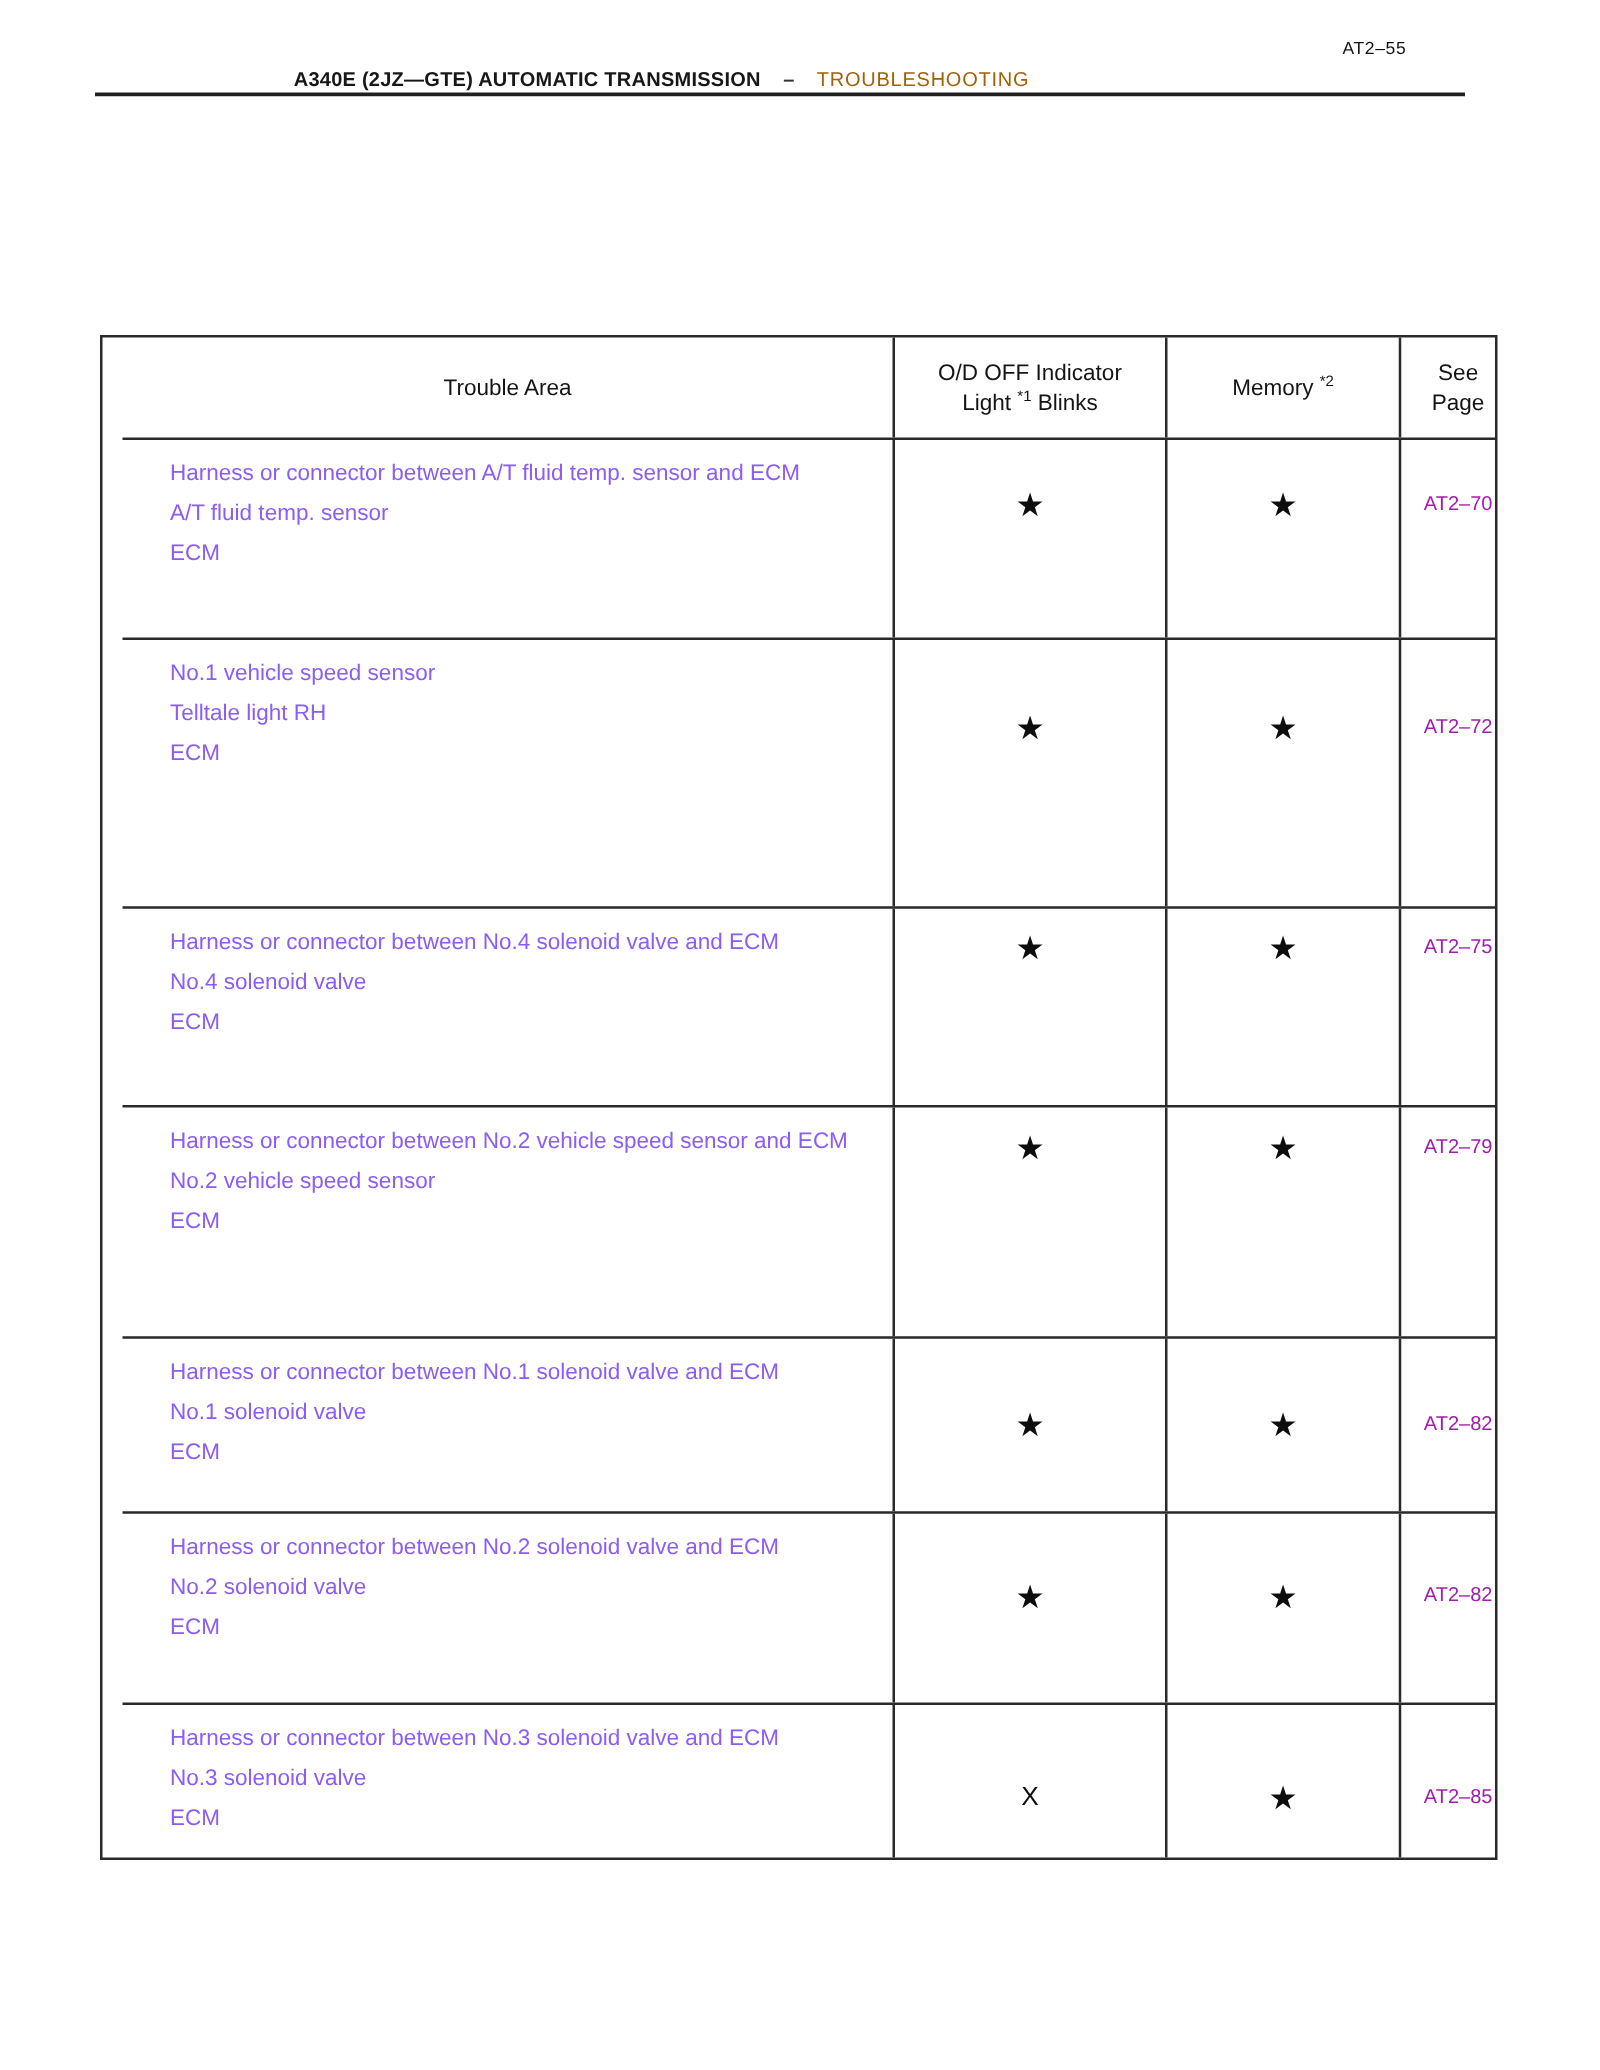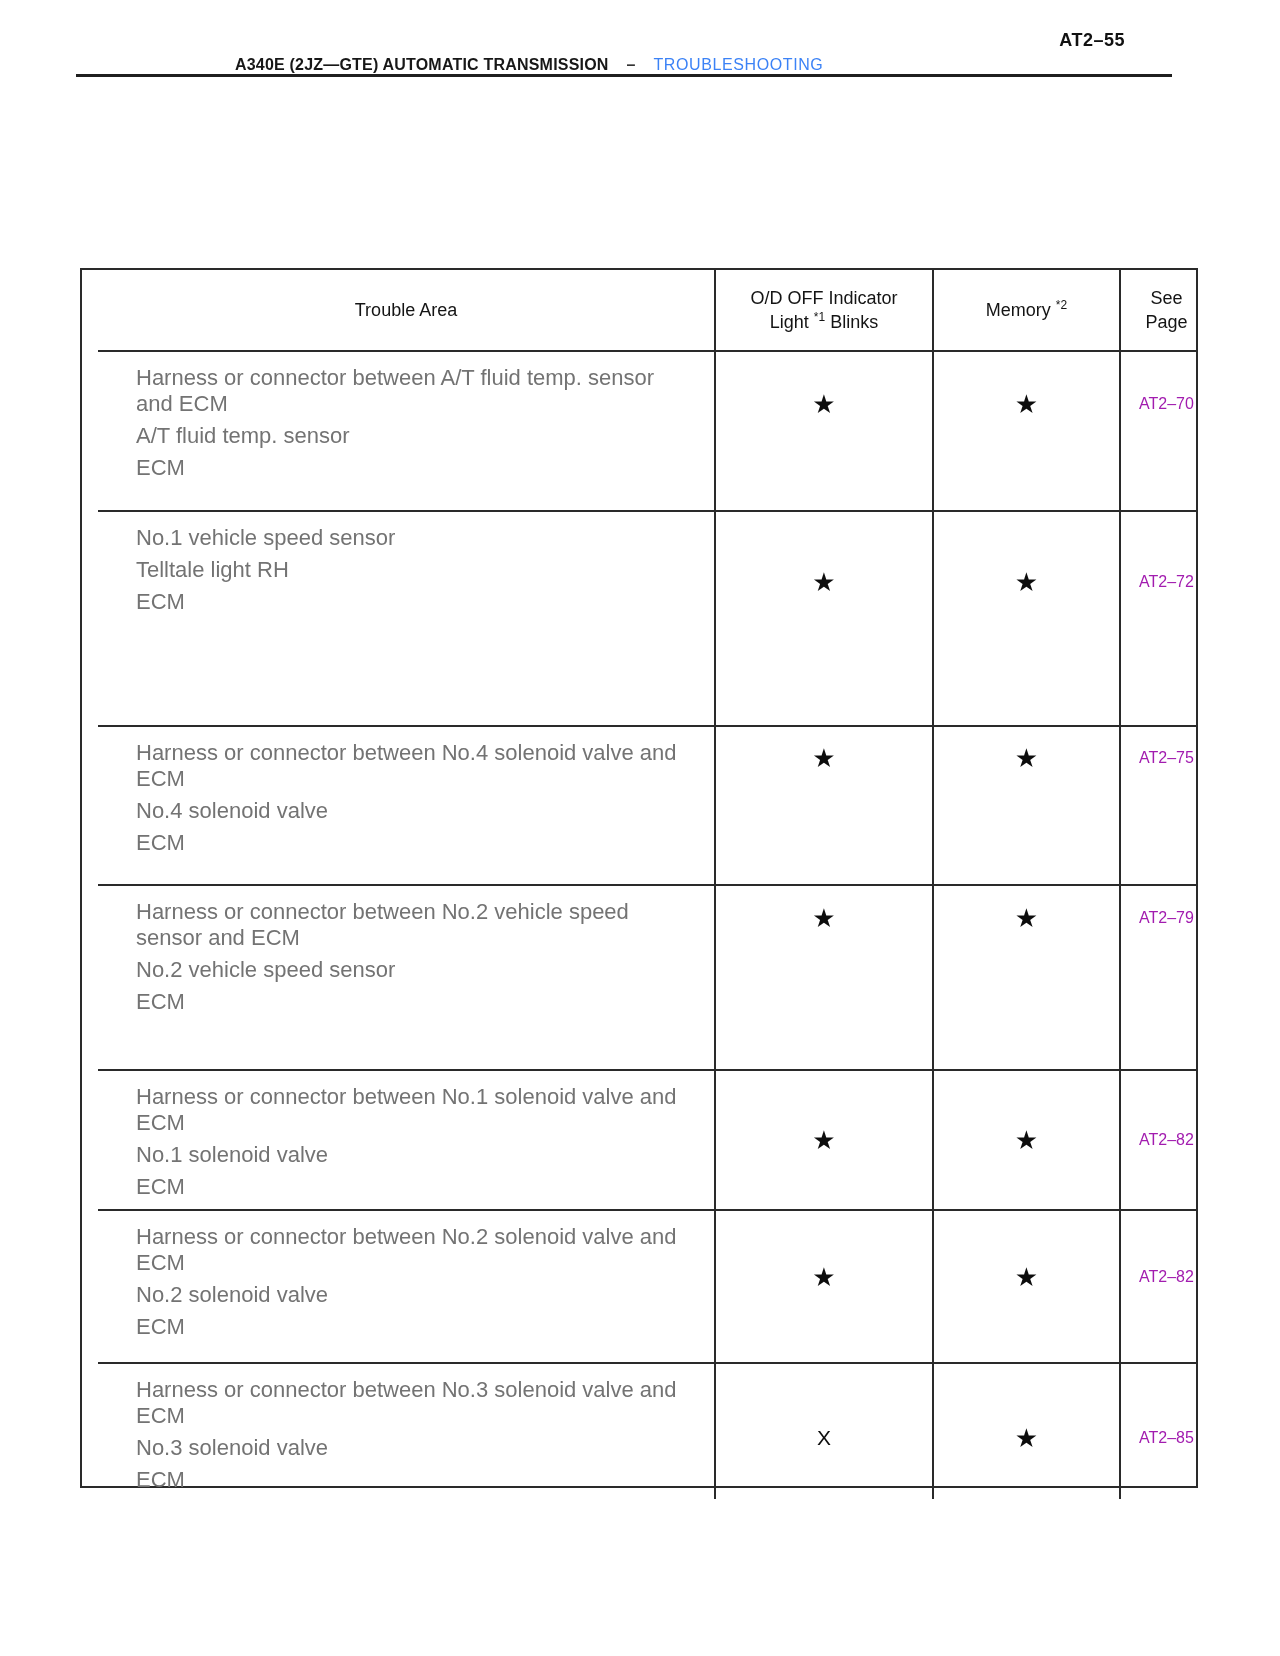--- a/index.html
+++ b/index.html
@@ -8,30 +8,30 @@
     width: 1280px; height: 1656px;
     position: relative;
     font-family: "Liberation Sans", sans-serif;
     color: #1a1a1a;
     overflow: hidden;
   }
 
   
   .page-number {
     position: absolute; top: 30px; right: 155px;
-    font-size: 18px; font-weight: bold; letter-spacing: 0.5px;
+    font-size: 14px; font-weight: normal; letter-spacing: 0.5px;
     color: #111;
   }
   .doc-title {
     position: absolute; top: 56px; left: 235px;
     font-size: 16px; color: #171717; white-space: nowrap;
   }
   .doc-title .t-bold { font-weight: bold; letter-spacing: 0.2px; }
   .doc-title .t-sep { margin: 0 18px; font-weight: bold; color: #333; }
-  .doc-title .t-sec { font-weight: normal; letter-spacing: 0.6px; color: #3b82f6; }
+  .doc-title .t-sec { font-weight: normal; letter-spacing: 0.6px; color: #a16207; }
   .header-rule {
     position: absolute; top: 74px; left: 76px;
     width: 1096px; height: 3px; background: #1f1f1f;
   }
 
   
   .tbl {
     position: absolute; left: 80px; top: 268px;
     width: 1118px;
     border: 2px solid #2a2a2a;
@@ -61,21 +61,21 @@
   .tr.r0 { height: 160px; }
   .tr.r1 { height: 215px; }
   .tr.r2 { height: 159px; }
   .tr.r3 { height: 185px; }
   .tr.r4 { height: 140px; }
   .tr.r5 { height: 153px; }
   .tr.r6 { height: 124px; }
 
   .c-trouble { padding: 13px 14px 0 38px; }
   .c-trouble .line {
-    font-size: 22px; line-height: 26px; color: #737373;
+    font-size: 18px; line-height: 26px; color: #8b5cf6;
     margin-bottom: 6px; max-width: 555px;
   }
 
   .c-od, .c-mem, .c-page {
     display: flex; justify-content: center; align-items: flex-start;
   }
   .mark { font-size: 26px; line-height: 28px; color: #0d0d0d; }
   .r6 .c-od .mark { font-size: 21px; }
 
   .plink {

